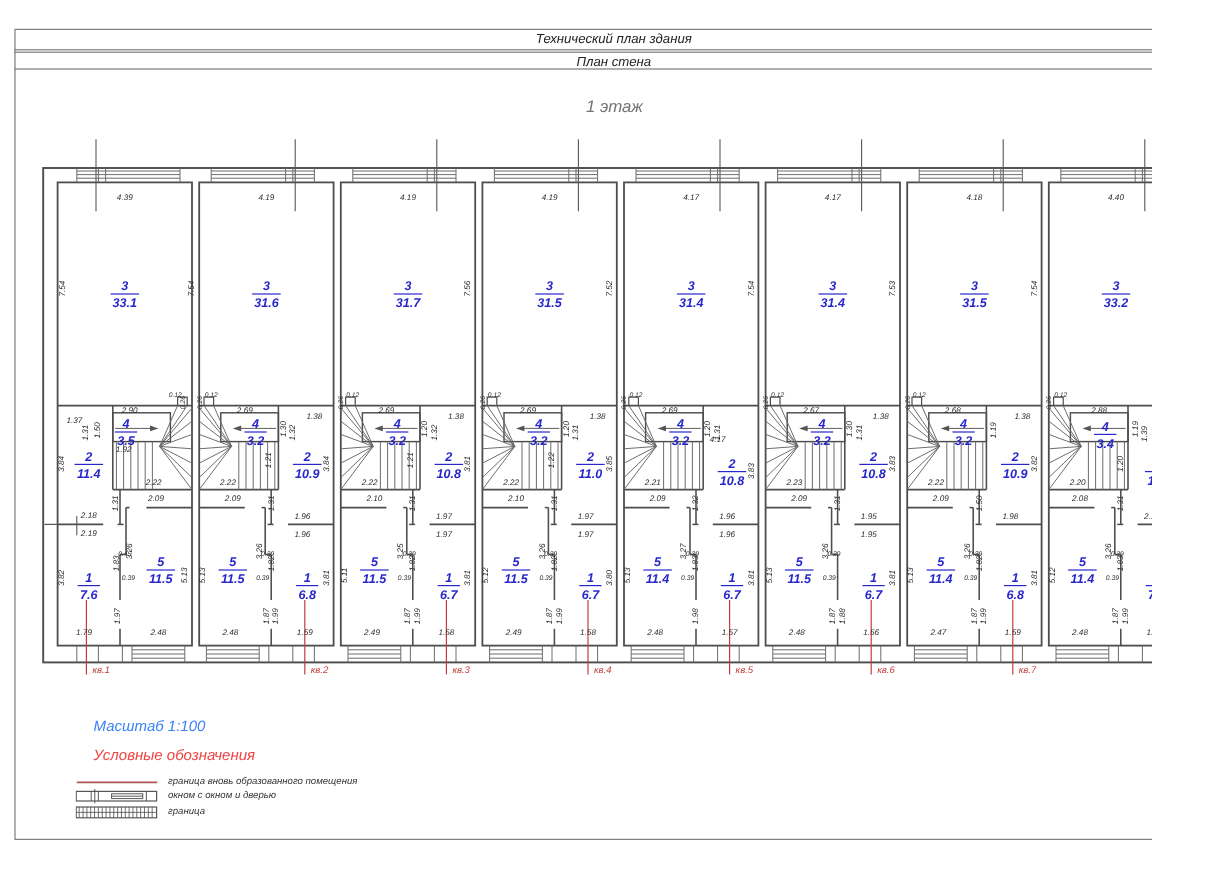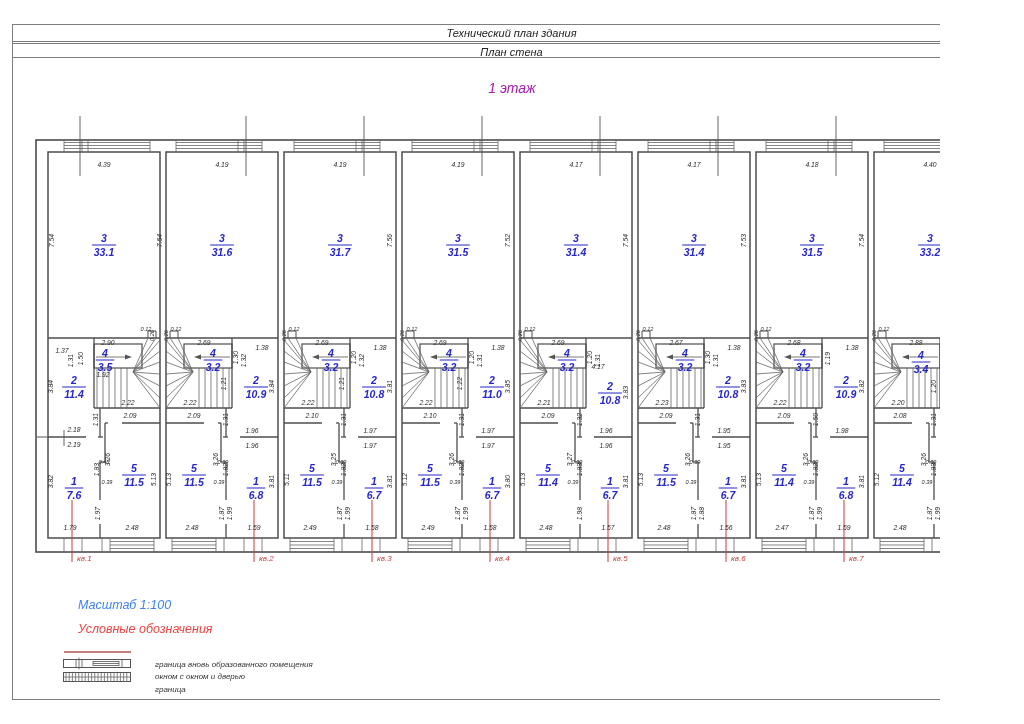--- a/index.html
+++ b/index.html
@@ -1,33 +1,33 @@
 <!DOCTYPE html>
 <html><head>
 <meta charset="utf-8">
 <style>
   html,body{margin:0;padding:0;background:#fff;}
   .page{position:relative;width:940px;height:724px;background:#fff;overflow:hidden;
-        font-family:"Liberation Sans",sans-serif;color:#222;}
+        font-family:"Liberation Sans",sans-serif;color:#222;padding-left:20px;}
   .frame{position:absolute;left:12px;top:24px;width:999px;height:674px;border:1px solid #7d7d7d;}
   .titlebar{position:absolute;left:12px;width:999px;text-align:center;font-style:italic;
             font-size:11px;color:#222;}
   .t1{top:24px;height:14px;padding-top:3px;border-bottom:1px solid #7d7d7d;}
   .t2{top:43px;height:11px;padding-top:2px;border-top:1px solid #7d7d7d;border-bottom:1px solid #7d7d7d;}
   .floor-title{position:absolute;left:0;top:80px;width:1024px;text-align:center;
-               font-style:italic;font-size:14px;color:#a21caf;}
+               font-style:italic;font-size:14px;color:#737373;}
   #plan{position:absolute;left:0;top:0;}
   .legend{position:absolute;left:63px;top:598px;width:520px;}
   .scale-text{position:absolute;left:15px;top:0;font-style:italic;font-size:12.5px;color:#3b82f6;}
   .legend-head{position:absolute;left:15px;top:24px;font-style:italic;font-size:12.5px;color:#ef4444;}
   .legend-row{position:absolute;left:0;height:14px;}
   .lr0{top:47px;} .lr1{top:59px;} .lr2{top:72px;}
   .legend-sym{position:absolute;left:0;top:0;width:70px;height:13px;}
-  .legend-label{position:absolute;left:77px;top:15px;font-style:italic;font-size:8px;
-                white-space:nowrap;color:#333;margin-left:15px;}
+  .legend-label{position:absolute;left:77px;top:1px;font-style:italic;font-size:8px;
+                white-space:nowrap;color:#333;}
 </style>
 </head>
 <body>
 
 <div class="page">
 
   <div class="frame"></div>
 
   <div class="titlebar t1">
     <span>Технический план здания</span>

